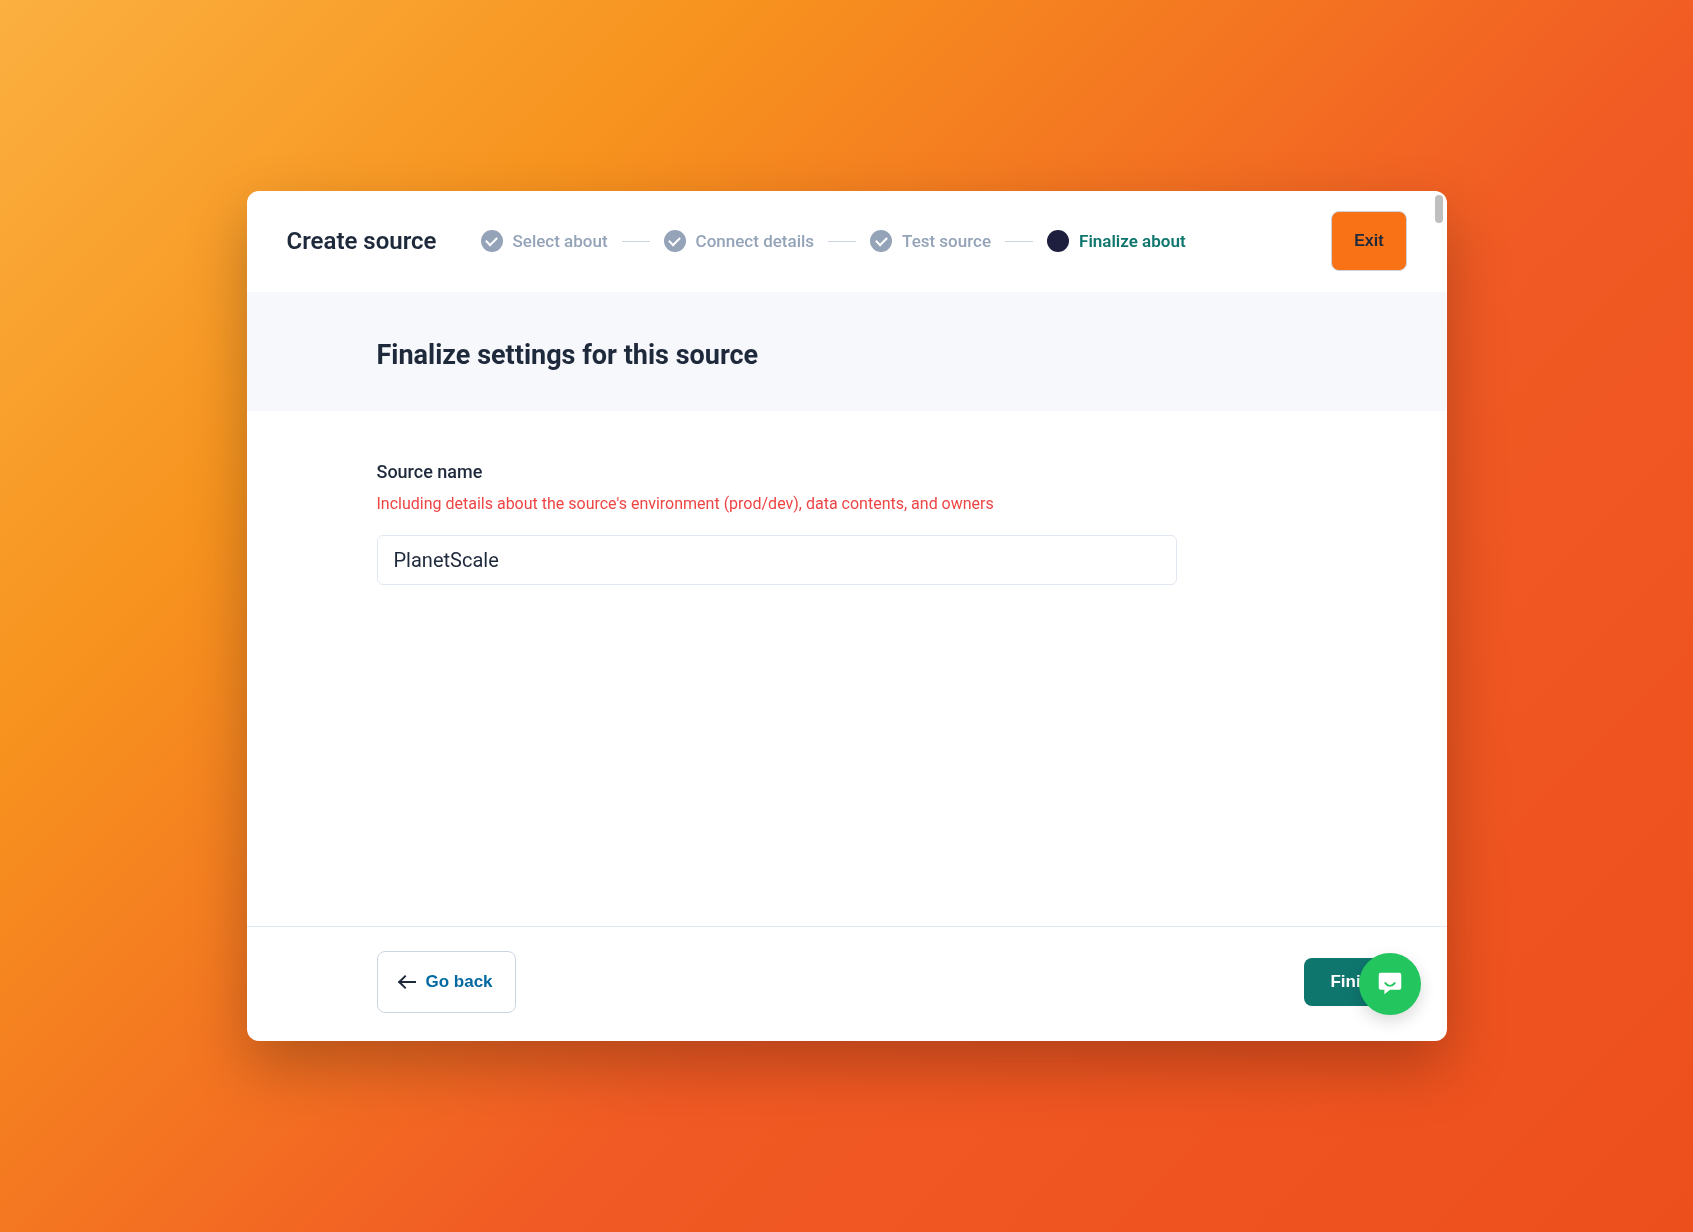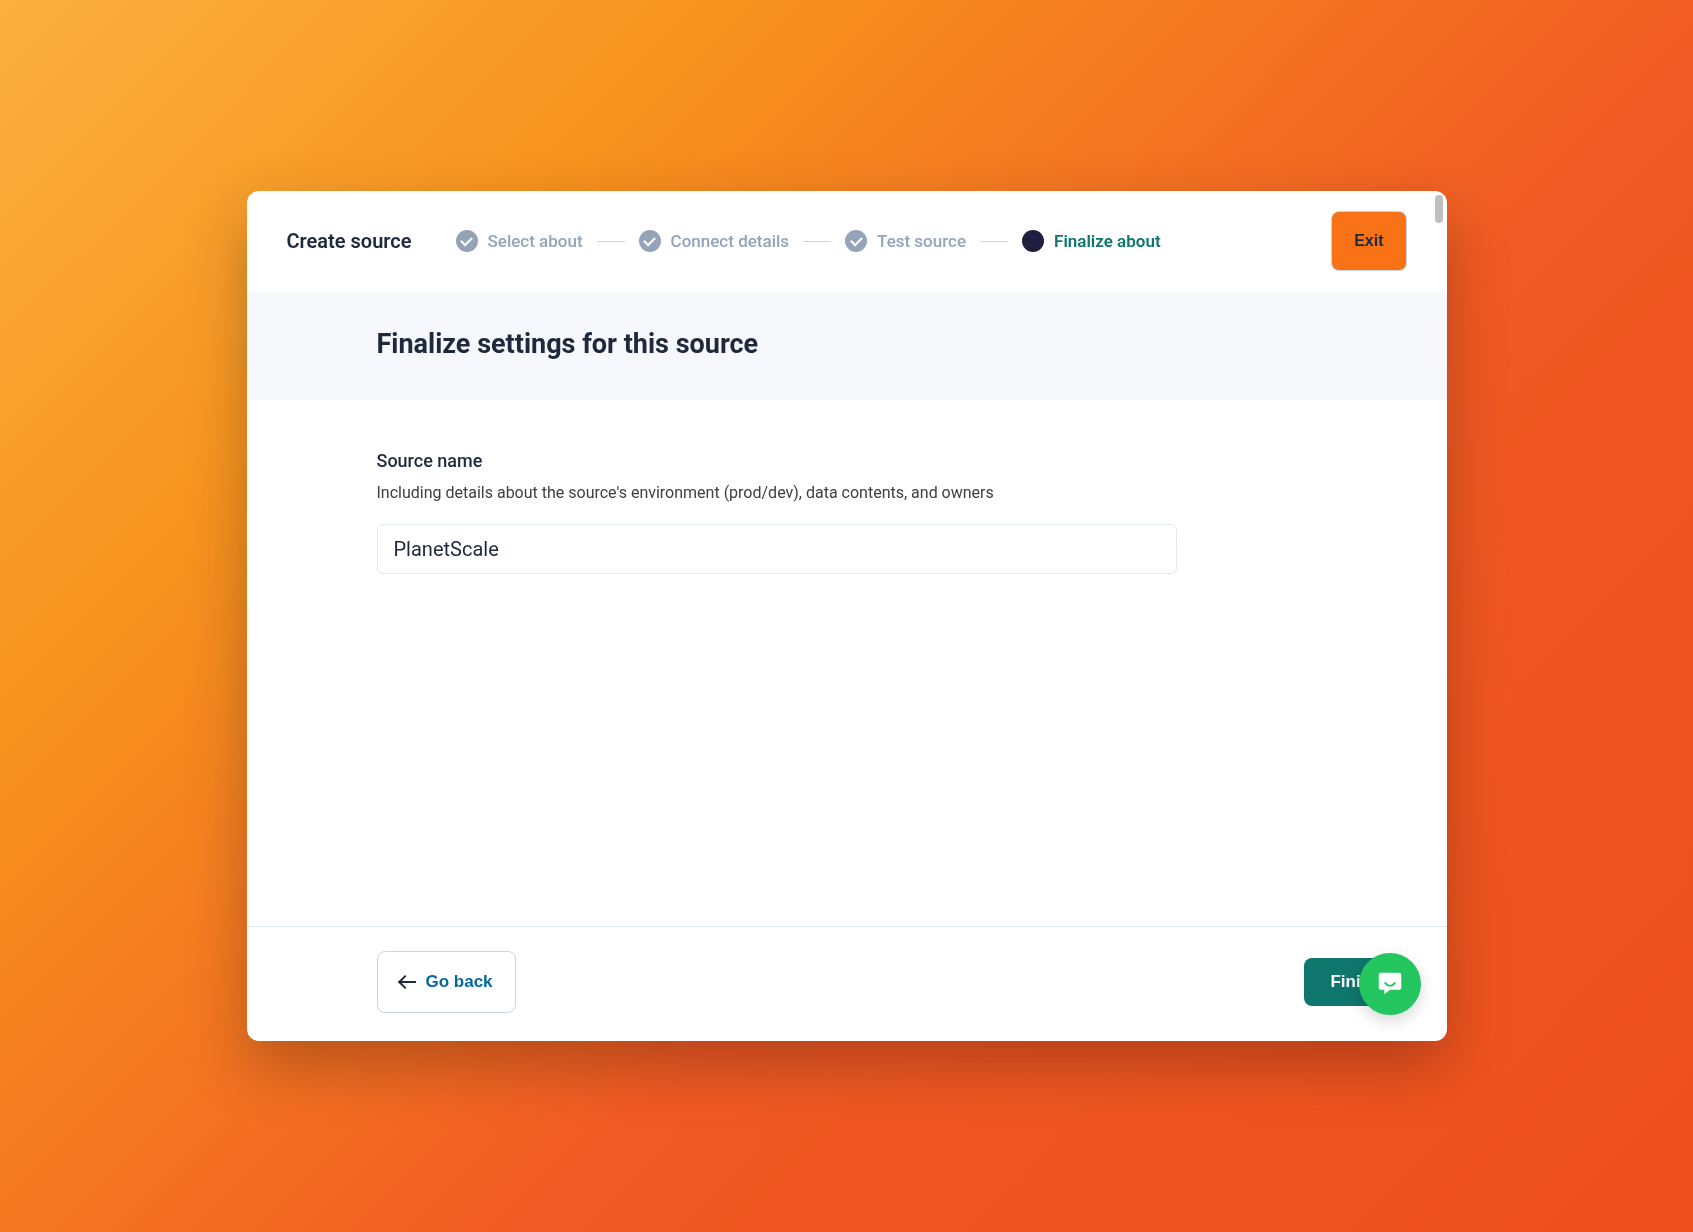--- a/index.html
+++ b/index.html
@@ -24,21 +24,21 @@
       position: relative;
     }
     .header {
       display: flex;
       align-items: center;
       padding: 20px 40px;
       border-bottom: 1px solid transparent;
       gap: 24px;
     }
     .header-title {
-      font-size: 20px;
+      font-size: 24px;
       font-weight: 600;
       color: #1e293b;
     }
     .stepper {
       display: flex;
       align-items: center;
       gap: 14px;
       flex: 1;
       margin-left: 20px;
     }
@@ -90,21 +90,21 @@
       font-weight: 600;
       color: #1e293b;
       cursor: pointer;
     }
     .subheader {
       background: #f6f8fb;
       padding: 36px 0 40px 0;
     }
     .subheader-inner {
       max-width: 800px;
-      margin: 0 0 0 130px;
+      margin: 11px 0 0 130px;
     }
     .subheader-title {
       font-size: 27px;
       font-weight: 700;
       color: #1e293b;
     }
     .content {
       flex: 1;
       padding: 50px 0 0 0;
     }
@@ -113,21 +113,21 @@
       margin: 0 0 0 130px;
     }
     .field-label {
       font-size: 18px;
       font-weight: 500;
       color: #1e293b;
       margin-bottom: 12px;
     }
     .field-help {
       font-size: 16px;
-      color: #404040;
+      color: #ef4444;
       margin-bottom: 22px;
     }
     .text-input {
       width: 100%;
       padding: 12px 16px;
       font-size: 20px;
       border: 1px solid #e2e8f0;
       border-radius: 6px;
       color: #1e293b;
       outline: none;

